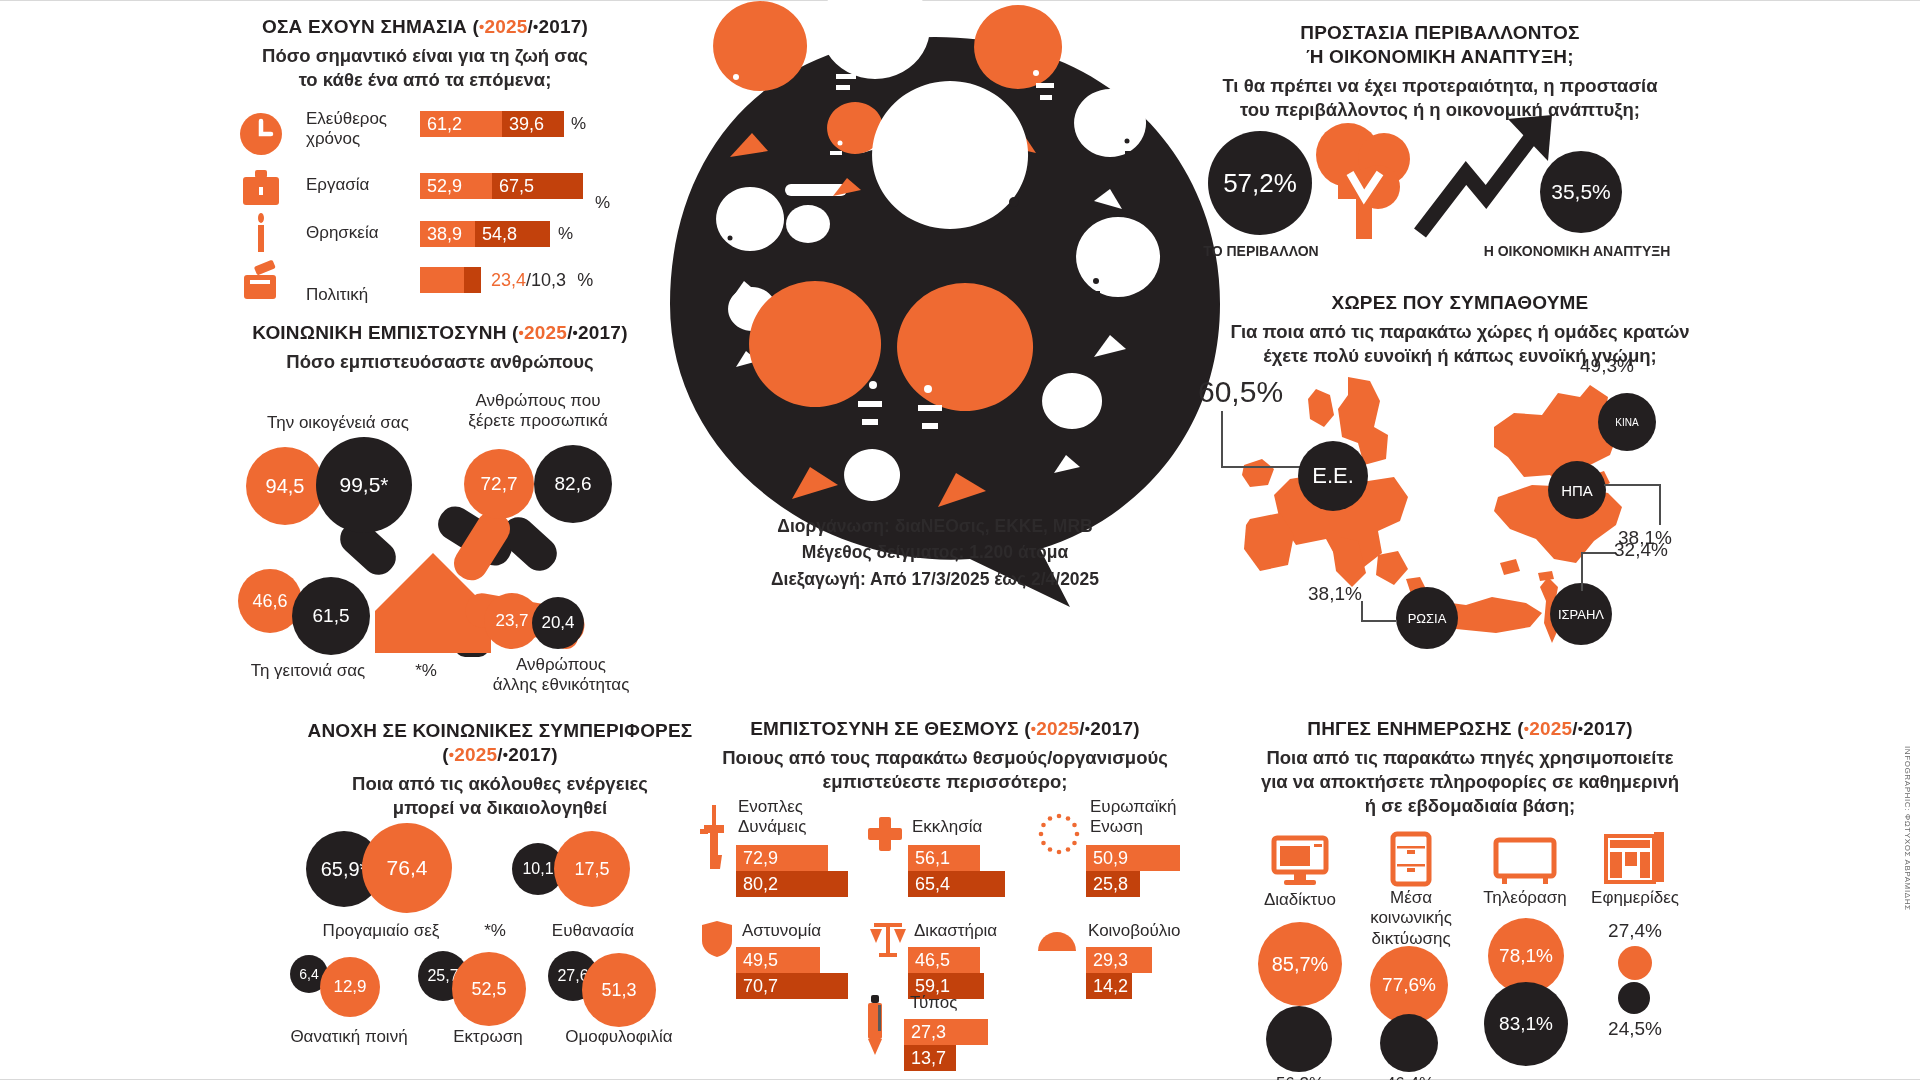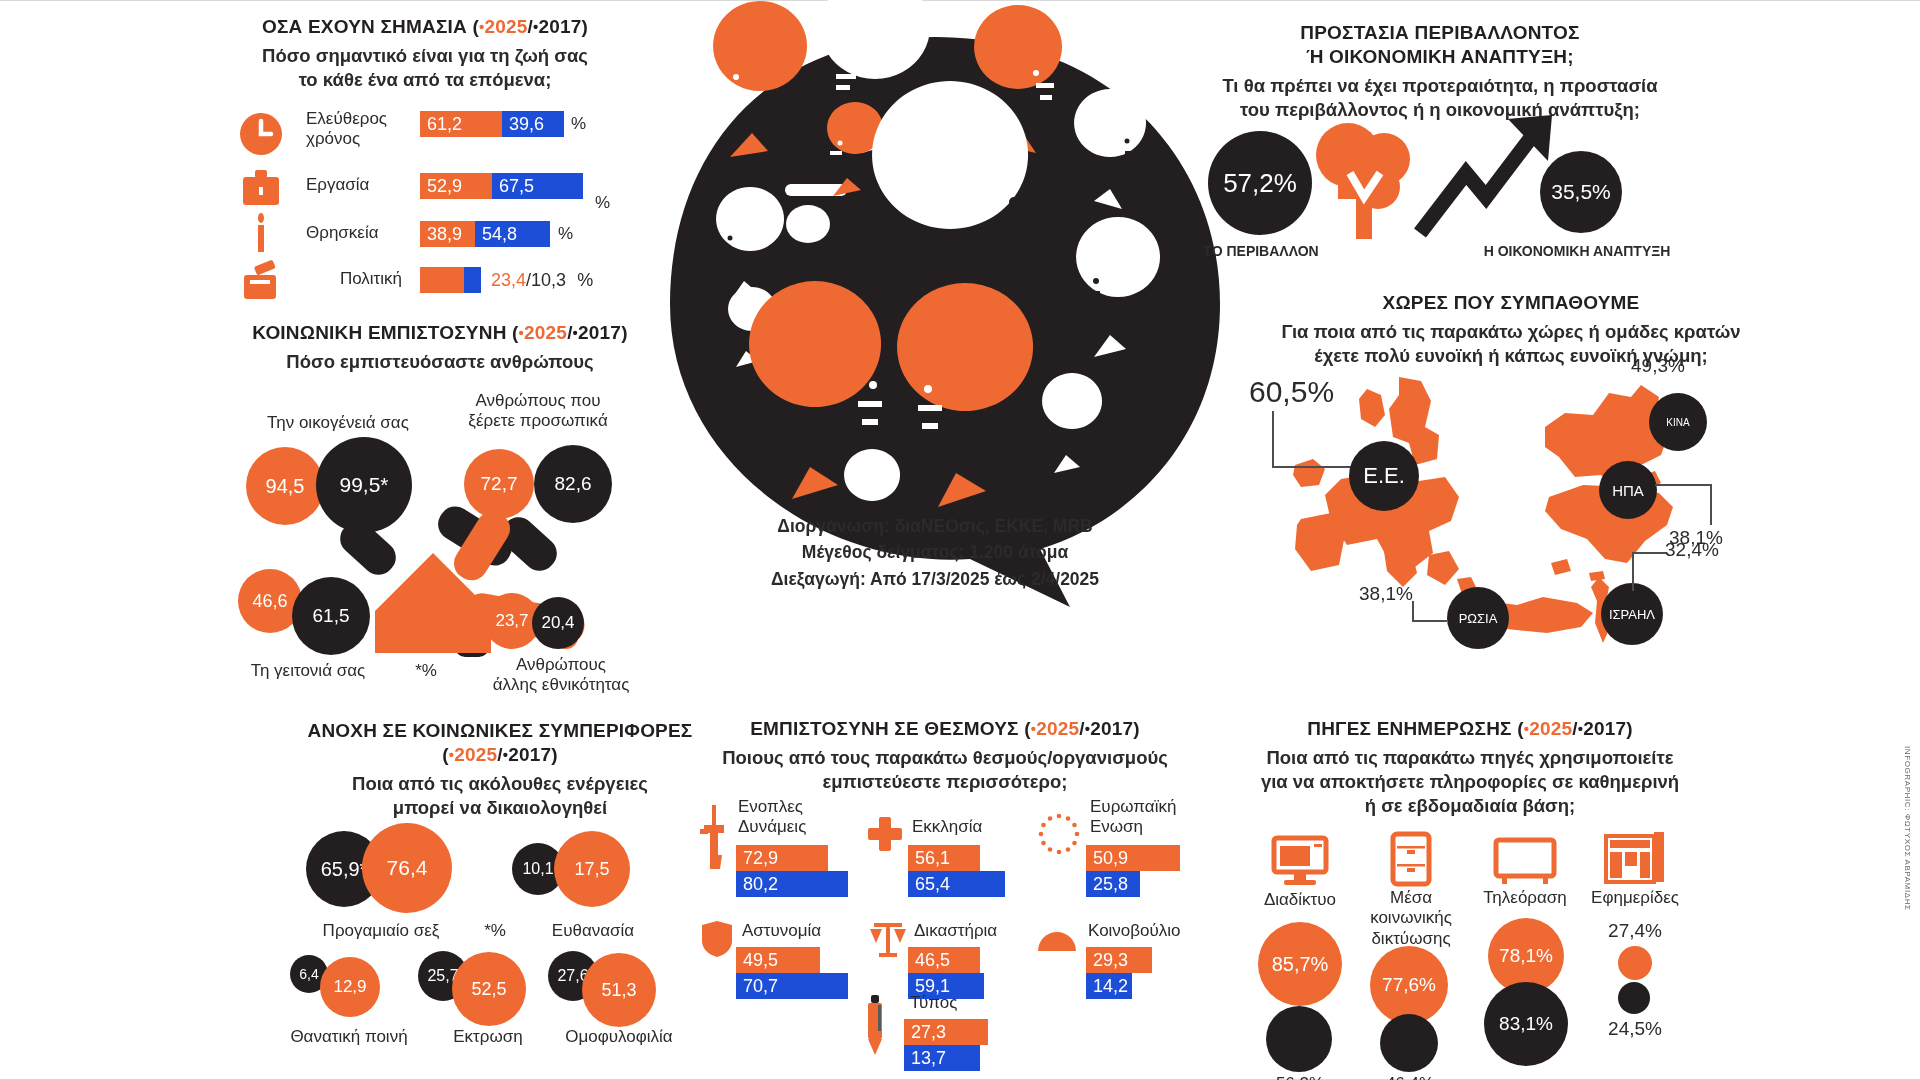--- a/index.html
+++ b/index.html
@@ -38,32 +38,32 @@
   }
   .c-or { background:#ef6a32; }
   .c-bk { background:#231f20; }
 
   .lbl { position:absolute; font-size:17px; color:#2d2a2b; text-align:center; line-height:1.2; }
   .lbl-b { font-weight:bold; }
 
   .bar-row { position:absolute; }
   .bar { height:26px; display:flex; align-items:center; color:#fff; font-size:18px; padding-left:7px; }
   .bar-or { background:#ef6a32; }
-  .bar-bk { background:#1d4ed8; }
+  .bar-bk { background:#c2410c; }
 
   svg { display:block; overflow:visible; }
 
   
   #sec-matters  { position:absolute; left:210px;  top:14px;  width:430px; }
   #sec-trust    { position:absolute; left:210px;  top:320px; width:460px; }
   #sec-tolerance{ position:absolute; left:300px;  top:718px; width:400px; }
   #sec-center   { position:absolute; left:640px;  top:28px;  width:590px; }
   #sec-instit   { position:absolute; left:710px;  top:716px; width:470px; }
   #sec-env      { position:absolute; left:1190px; top:20px;  width:500px; }
-  #sec-countries{ position:absolute; left:1261px; top:290px; width:500px; }
+  #sec-countries{ position:absolute; left:1210px; top:290px; width:500px; }
   #sec-sources  { position:absolute; left:1260px; top:716px; width:420px; }
 
   .credit {
     position:absolute; right:8px; bottom:168px;
     writing-mode: vertical-rl;
     font-size:8px; letter-spacing:.6px; color:#6a6a6a;
   }
 </style>
 </head>
 <body>
@@ -128,21 +128,21 @@
         <div style="margin-left:8px;font-size:17px;color:#2d2a2b;line-height:26px">%</div>
       </div>
     </div>
 
     <div style="position:absolute;left:0;top:246px;width:430px;height:52px">
       <svg width="50" height="46" viewBox="0 0 50 46" style="position:absolute;left:26px;top:0">
         <rect x="19" y="2" width="20" height="9" rx="2" fill="#ef6a32" transform="rotate(-22 29 7)"></rect>
         <rect x="8" y="14" width="32" height="24" rx="3" fill="#ef6a32"></rect>
         <rect x="14" y="19" width="20" height="4" fill="#fff"></rect>
       </svg>
-      <div class="lbl" style="left:96px;top:8px;width:130px;text-align:center">
+      <div class="lbl" style="left:96px;top:24px;width:130px;text-align:left">
         <div>Πολιτική</div>
       </div>
       <div class="bar-row" style="left:210px;top:6px;display:flex">
         <div class="bar bar-or" style="width:44px"></div>
         <div class="bar bar-bk" style="width:17px"></div>
         <div style="margin-left:10px;font-size:18px;line-height:26px">
           <span style="color:#ef6a32">23,4</span><span style="color:#2d2a2b">/</span><span style="color:#2d2a2b">10,3</span>
           <span style="color:#2d2a2b;margin-left:6px">%</span>
         </div>
       </div>
@@ -587,21 +587,21 @@
             <rect x="4" y="8" width="14" height="36" rx="2"></rect>
             <path d="M4 44 l14 0 l-7 16 z"></path>
           </g>
           <rect x="14" y="10" width="3" height="26" fill="#5a5a5a"></rect>
         </svg>
         <div class="lbl" style="left:46px;top:-8px;width:130px;text-align:left">
           <div>Τύπος</div>
         </div>
         <div style="position:absolute;left:40px;top:18px">
           <div class="bar bar-or" style="width:84px">27,3</div>
-          <div class="bar bar-bk" style="width:76px">13,7</div>
+          <div class="bar bar-bk" style="width:52px">13,7</div>
         </div>
       </div>
     </div>
   </div>
 
   <div id="sec-sources">
     <div class="sect-title">
       <span>ΠΗΓΕΣ ΕΝΗΜΕΡΩΣΗΣ</span>
       <span>
         <span>(</span><span class="yr-o dot">•</span><span class="yr-o">2025</span><span>/</span><span class="yr-b dot">•</span><span class="yr-b">2017</span><span>)</span>

